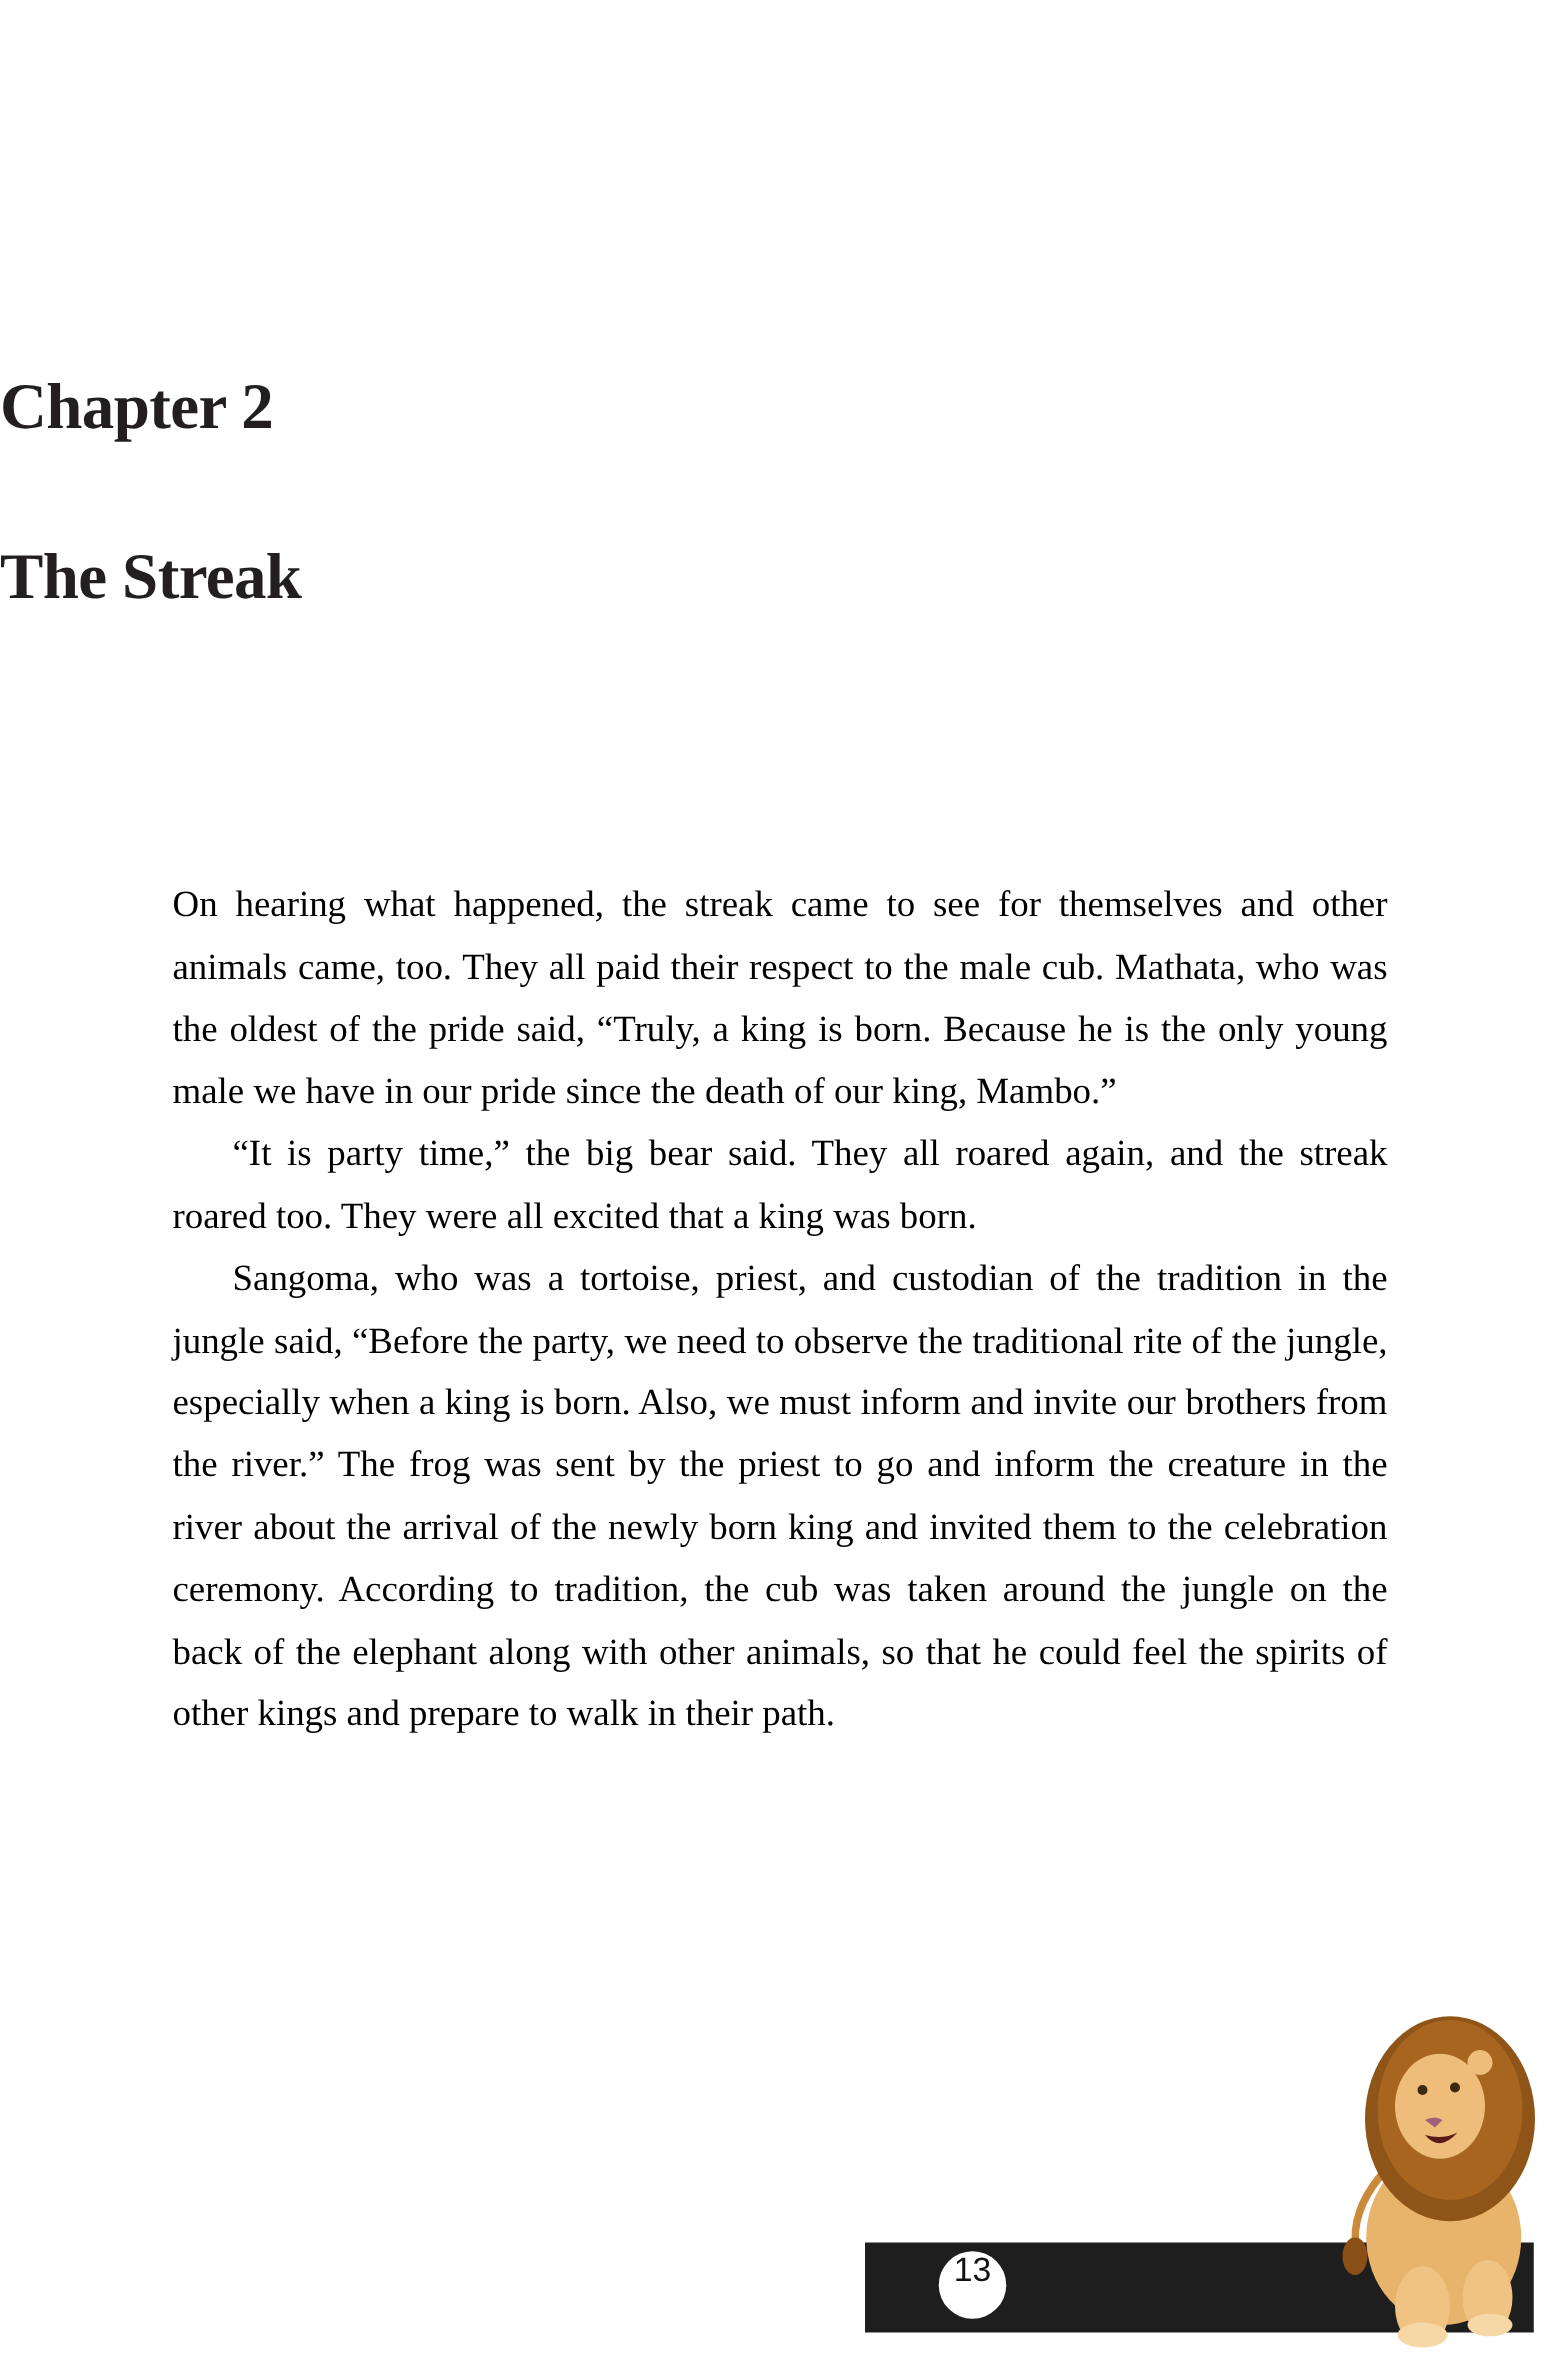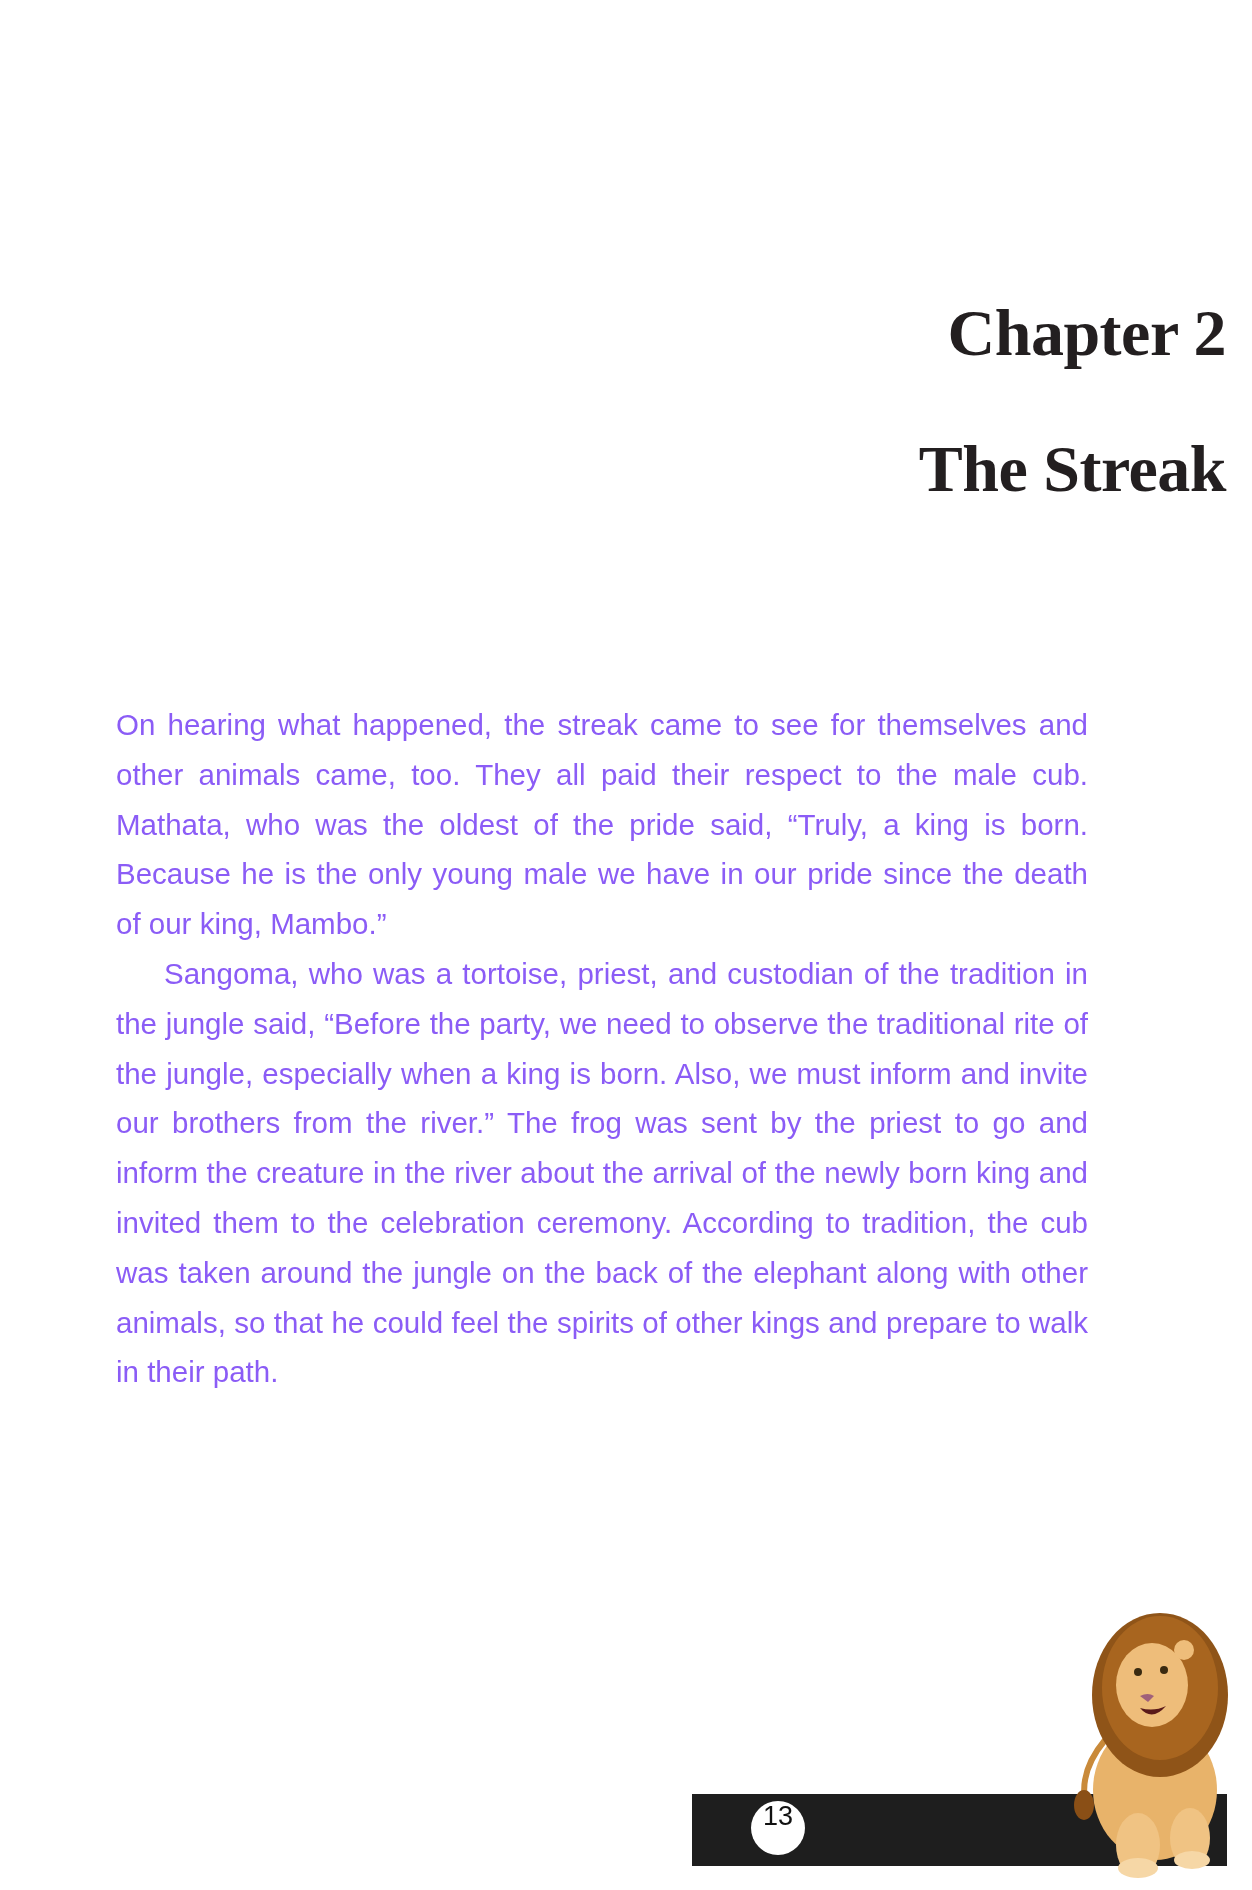--- a/index.html
+++ b/index.html
@@ -1,26 +1,26 @@
 <!DOCTYPE html>
 <html><head>
 <meta charset="utf-8">
 <style>
   html, body { margin:0; padding:0; background:#ffffff; }
   body { width:1252px; height:1890px; position:relative; overflow:hidden; }
   .heading {
-    position:absolute; left:0; width:1226px; text-align:right;
+    position:absolute; left:0; width:1226px; text-align:left;
     font-family:"Liberation Serif", "DejaVu Serif", serif; font-weight:bold;
-    color:#231f20; font-size:66px; line-height:1; margin:0; letter-spacing:-0.5px;
+    color:#231f20; font-size:52px; line-height:1; margin:0; letter-spacing:-0.5px;
   }
   #chapter-num { top:300px; }
   #chapter-title { top:436px; }
   .body-text {
-    position:absolute; left:116px; top:700px; width:972px;
-    font-family:Liberation Sans, sans-serif; color:#8b5cf6;
+    position:absolute; left:138px; top:700px; width:972px;
+    font-family:Liberation Serif, serif; color:#000000;
     font-size:29.5px; line-height:49.8px; text-align:justify;
   }
   .body-text p { margin:0; text-indent:48px; text-align:justify; }
   .body-text p.first { text-indent:0; }
   .footer-bar {
     position:absolute; left:692px; top:1794px; width:535px; height:72px;
     background:#1e1e1e;
   }
   .page-circle {
     position:absolute; left:751px; top:1801px; width:54px; height:54px; border-radius:50%;
@@ -30,20 +30,21 @@
   .lion { position:absolute; left:1060px; top:1600px; width:180px; height:280px; }
 </style>
 </head>
 <body>
 
 <h1 id="chapter-num" class="heading">Chapter 2</h1>
 <h1 id="chapter-title" class="heading">The Streak</h1>
 
 <div class="body-text">
   <p class="first">On hearing what happened, the streak came to see for themselves and other animals came, too. They all paid their respect to the male cub. Mathata, who was the oldest of the pride said, “Truly, a king is born. Because he is the only young male we have in our pride since the death of our king, Mambo.”</p>
+  <p>“It is party time,” the big bear said. They all roared again, and the streak roared too. They were all excited that a king was born.</p>
   <p>Sangoma, who was a tortoise, priest, and custodian of the tradition in the jungle said, “Before the party, we need to observe the traditional rite of the jungle, especially when a king is born. Also, we must inform and invite our brothers from the river.” The frog was sent by the priest to go and inform the creature in the river about the arrival of the newly born king and invited them to the celebration ceremony. According to tradition, the cub was taken around the jungle on the back of the elephant along with other animals, so that he could feel the spirits of other kings and prepare to walk in their path.</p>
 </div>
 
 <div class="footer-bar"></div>
 <div class="page-circle">
   <span>13</span>
 </div>
 
 <svg class="lion" viewBox="0 0 180 280">
 

